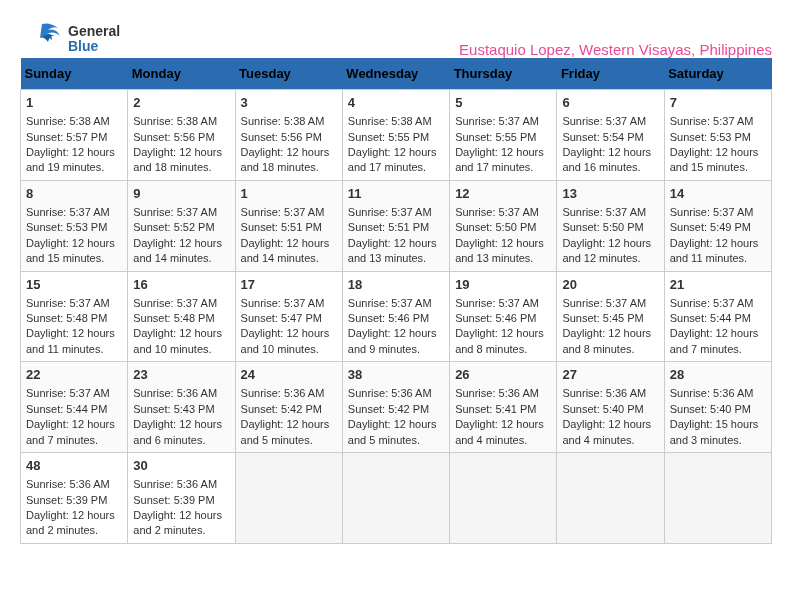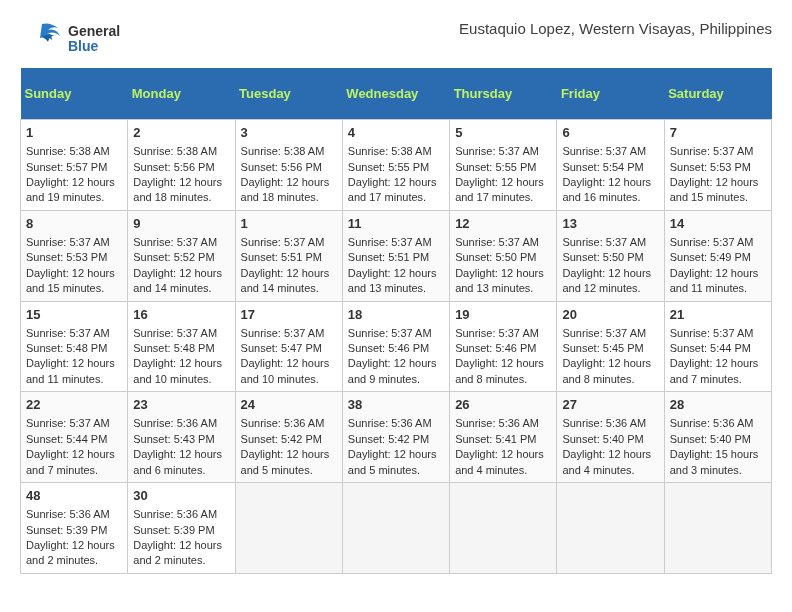--- a/index.html
+++ b/index.html
@@ -5,50 +5,49 @@
     * { margin: 0; padding: 0; box-sizing: border-box; }
     body {
       font-family: Arial, sans-serif;
       background: #fff;
       width: 792px;
       min-height: 612px;
       padding: 20px;
     }
     .header {
       display: flex;
-      align-items: flex-start;
+      align-items: flex-end;
       justify-content: space-between;
-      margin-bottom: 10px;
     }
     .logo {
       display: flex;
       align-items: center;
       gap: 4px;
     }
     .title-block {
       text-align: right;
     }
     .month-title {
       font-size: 36px;
       font-weight: bold;
       color: #333;
     }
     .location-title {
       font-size: 15px;
-      color: #404040;
+      color: #ec4899;
     }
     table {
       width: 100%;
       border-collapse: collapse;
       font-size: 11px;
     }
     th {
       background: #2b6cb0;
-      color: #bef264;
-      padding: 18px 4px;
+      color: #000000;
+      padding: 8px 4px;
       text-align: left;
       font-size: 13px;
       font-weight: bold;
     }
     td {
       border: 1px solid #ccc;
       vertical-align: top;
       padding: 4px 5px;
       width: calc(100% / 7);
       height: 80px;

